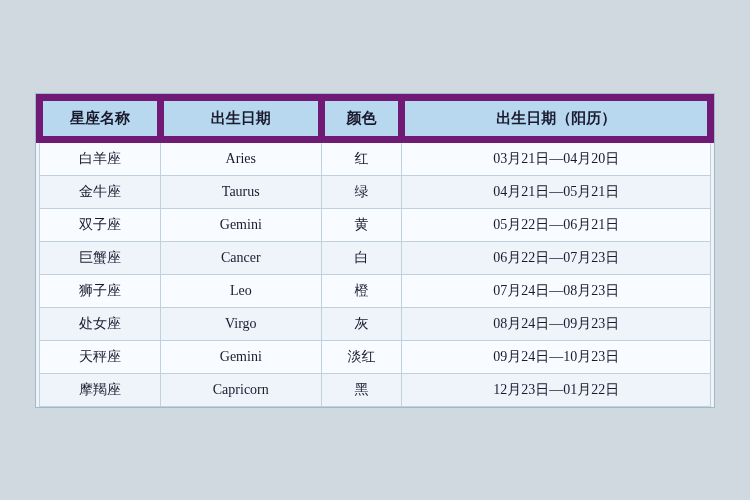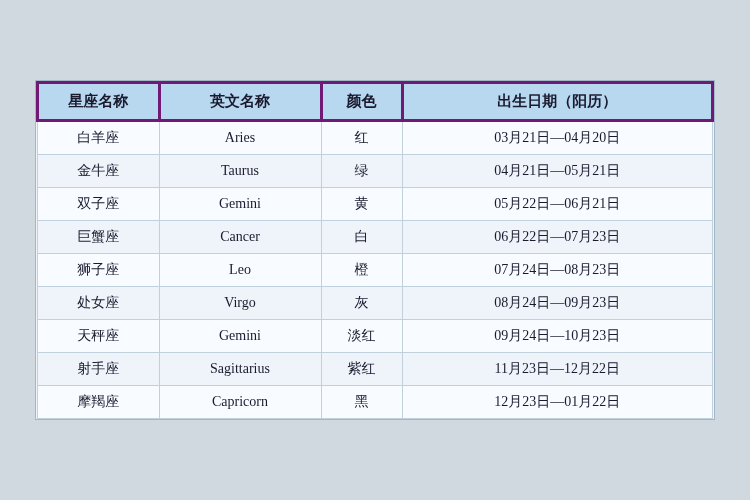--- a/index.html
+++ b/index.html
@@ -27,21 +27,21 @@
     table {
       width: 100%;
       border-collapse: collapse;
     }
 
     thead tr {
       background-color: #b8d8f0;
     }
 
     thead th {
-      border: 3px solid #701a75;
+      border: 7px solid #701a75;
       padding: 8px 12px;
       text-align: center;
       font-size: 15px;
       font-weight: bold;
       color: #1a1a2e;
     }
 
     tbody tr {
       background-color: #f8fbff;
     }
@@ -64,21 +64,21 @@
     .col-date { width: 46%; font-family: Liberation Serif, serif; }
   </style>
 </head>
 <body>
 
 <div class="table-container">
   <table>
     <thead>
       <tr>
         <th class="col-zh">星座名称</th>
-        <th class="col-en">英文名称</th>
+        <th class="col-en">出生日期</th>
         <th class="col-color">颜色</th>
         <th class="col-date">出生日期（阳历）</th>
       </tr>
     </thead>
     <tbody id="table-body">
     <tr>
           <td>白羊座</td>
           <td>Aries</td>
           <td>红</td>
           <td>03月21日—04月20日</td>
@@ -113,26 +113,20 @@
           <td>灰</td>
           <td>08月24日—09月23日</td>
         </tr>
         <tr>
           <td>天秤座</td>
           <td>Gemini</td>
           <td>淡红</td>
           <td>09月24日—10月23日</td>
         </tr>
         <tr>
-          <td>射手座</td>
-          <td>Sagittarius</td>
-          <td>紫红</td>
-          <td>11月23日—12月22日</td>
-        </tr>
-        <tr>
           <td>摩羯座</td>
           <td>Capricorn</td>
           <td>黑</td>
           <td>12月23日—01月22日</td>
         </tr>
       </tbody>
   </table>
 </div>
 
 </body></html>

